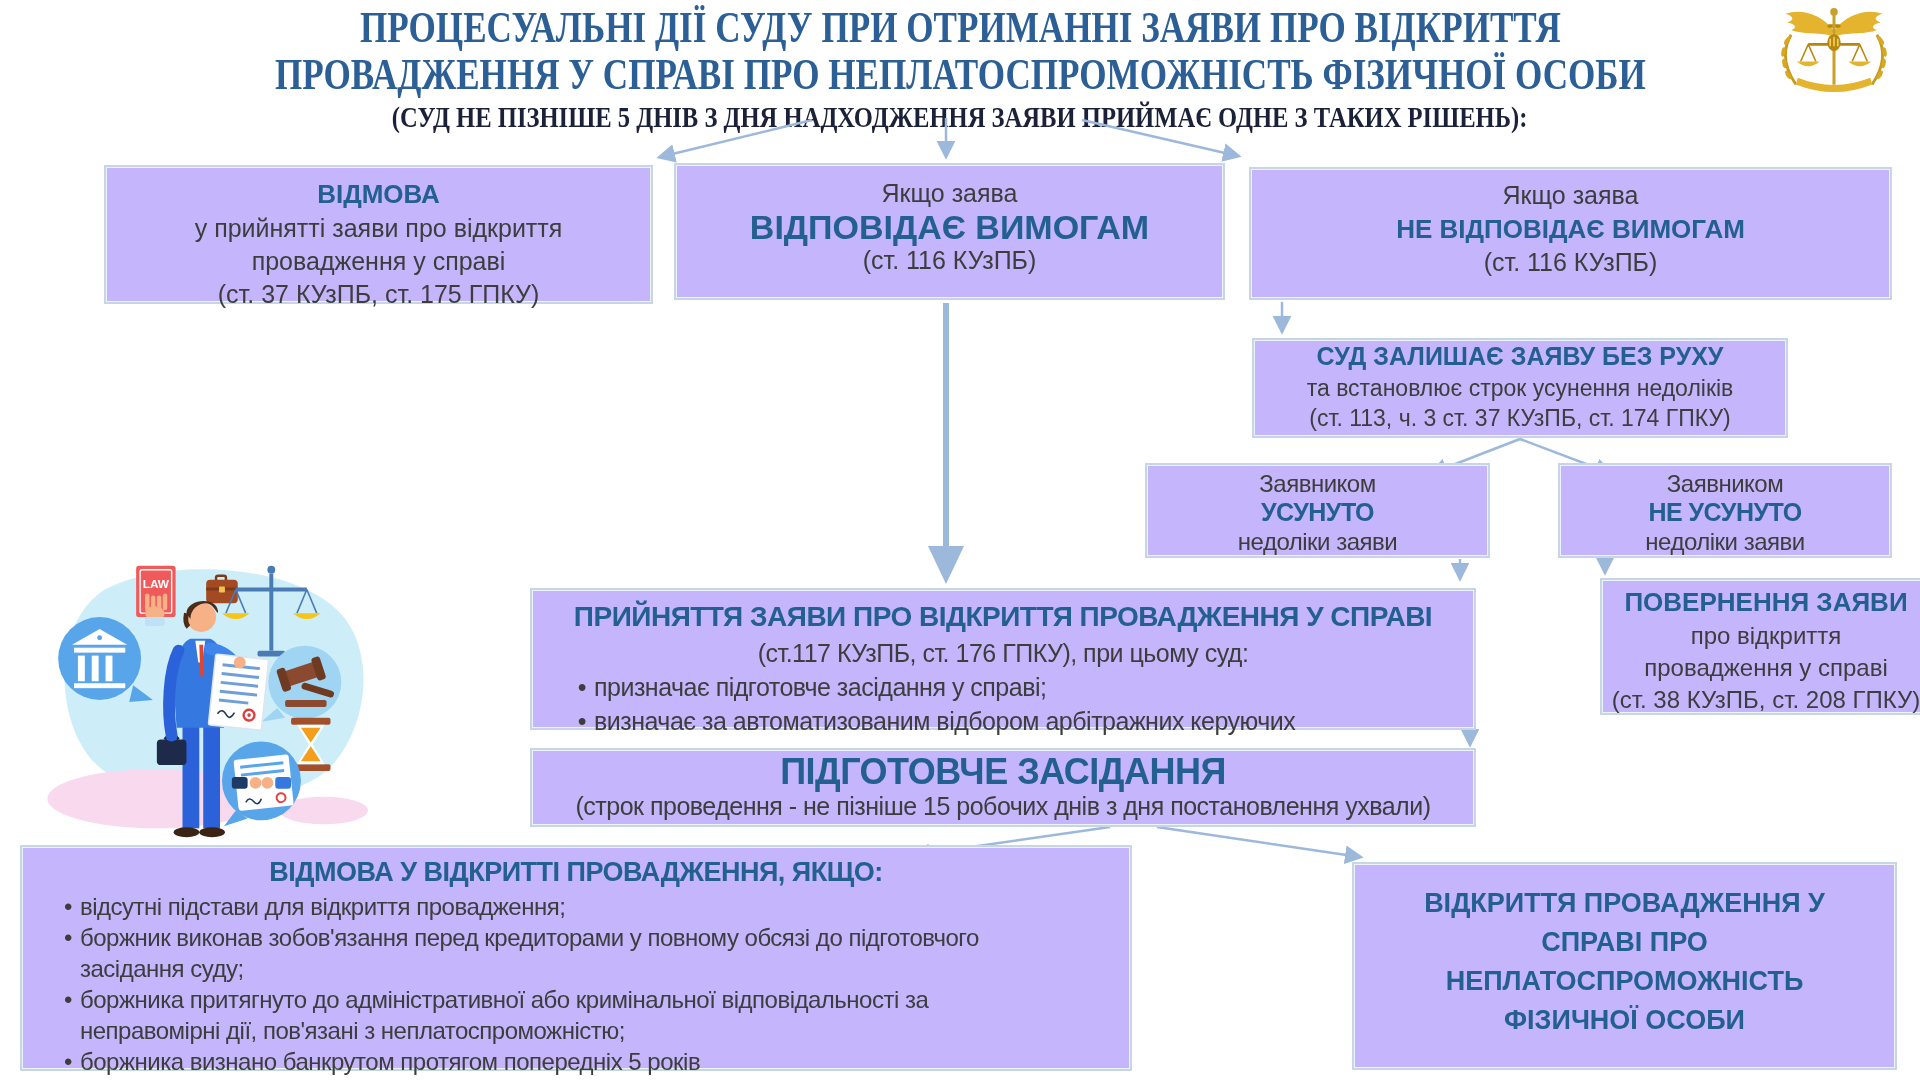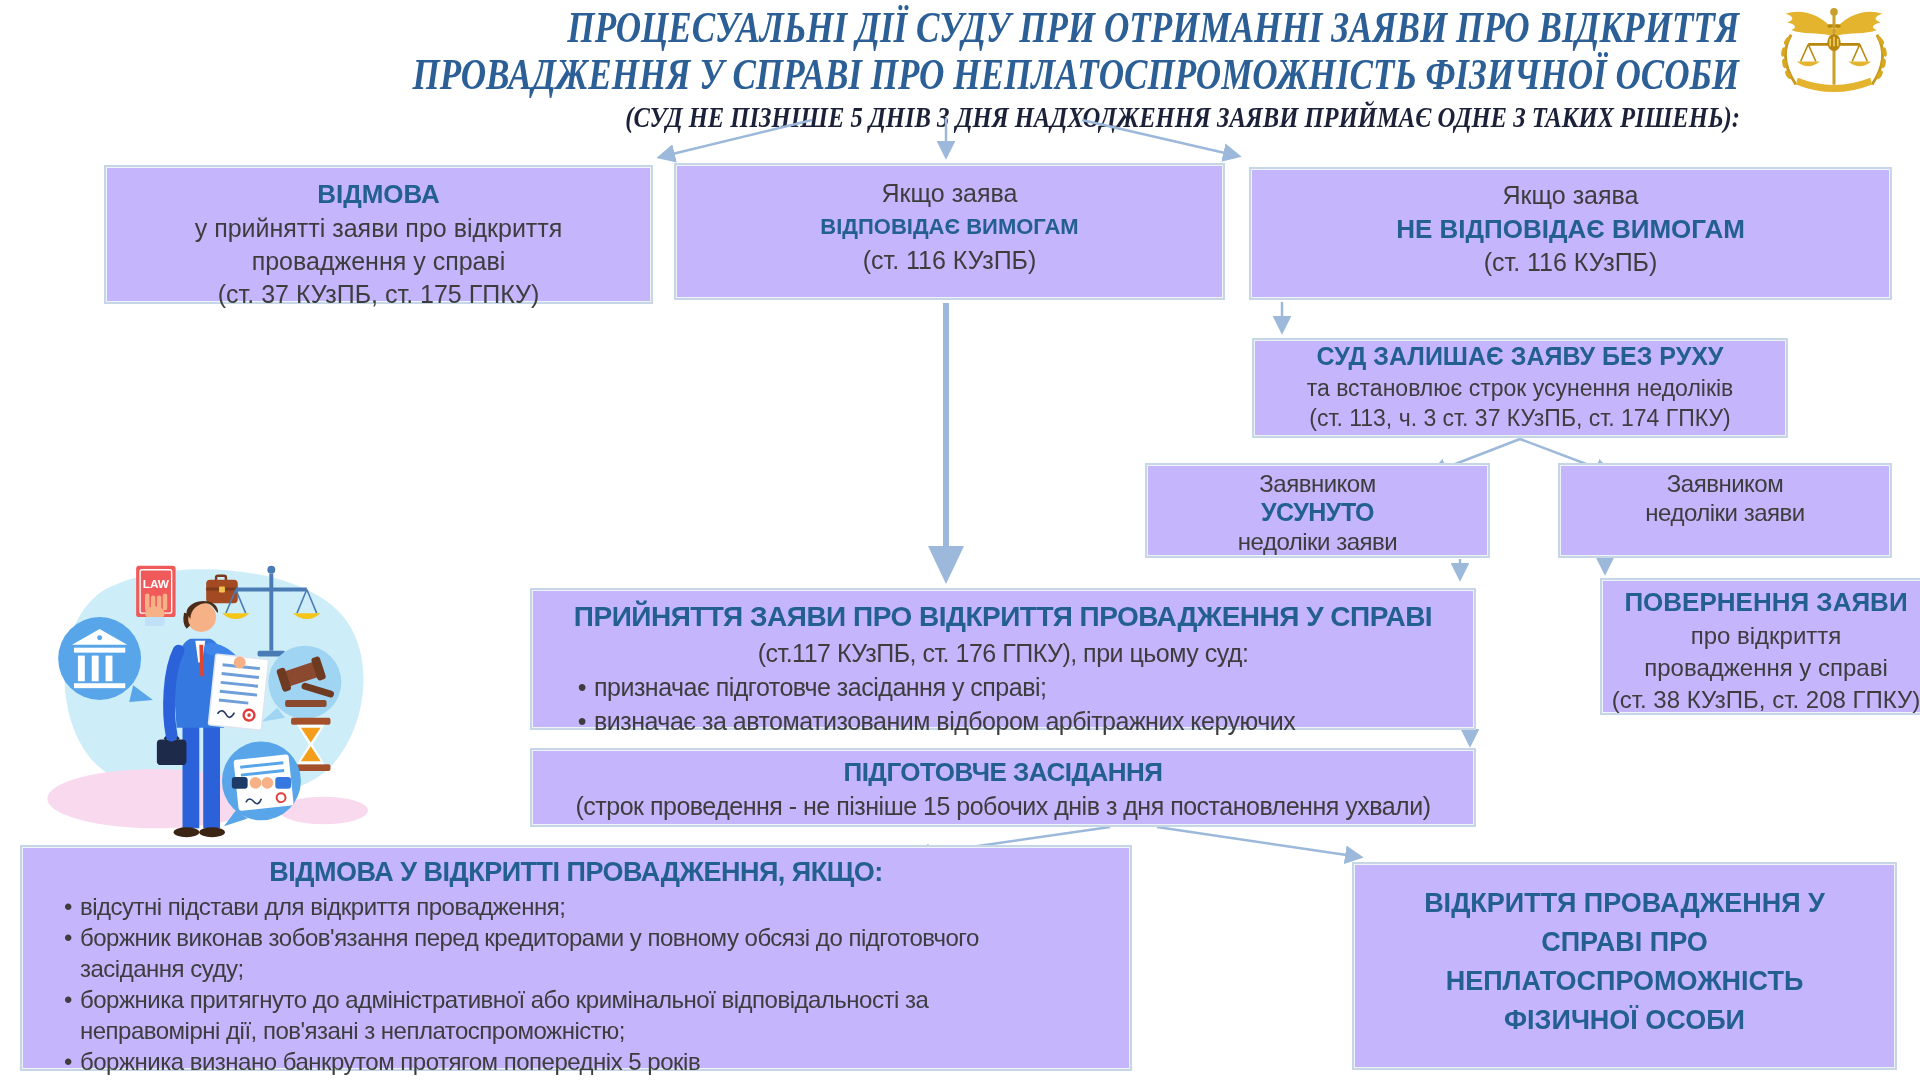--- a/index.html
+++ b/index.html
@@ -3,52 +3,52 @@
 <meta charset="utf-8">
 <style>
   :root{
     --accent:#235f91; --title-blue:#2b5f96; --subtitle-navy:#1b2138;
     --body:#3d3d3d; --border:#c6d6e6; --arrow:#9cb8da; --gold:#d9a821;
   }
   html,body{margin:0;padding:0;background:#fff;}
   #stage{position:relative;width:1920px;height:1080px;background:#fff;overflow:hidden;
          font-family:"Liberation Sans",sans-serif;color:var(--body);}
   
-  .hdr{position:absolute;left:180px;top:4px;width:1560px;text-align:right;font-style:italic;}
+  .hdr{position:absolute;left:180px;top:4px;width:1560px;text-align:center;}
   .ttl{font-family:"Liberation Serif",serif;font-weight:bold;color:var(--title-blue);
        font-size:45px;line-height:47px;width:128%;margin-left:-14%;transform:scaleX(.78);}
   .sub{font-family:"Liberation Serif",serif;font-weight:bold;color:var(--subtitle-navy);
        font-size:30px;line-height:34px;margin-top:2px;width:122%;margin-left:-11%;transform:scaleX(.82);}
   
   .box{position:absolute;background:#c4b5fd;border:2px solid var(--border);box-sizing:border-box;
        text-align:center;box-shadow:0 0 0 1px #eef3f8 inset;}
   .h{color:var(--accent);font-weight:bold;}
   .cond{letter-spacing:-0.5px;}
   .blt{display:flex;text-align:left;}
   .blt .dot{flex:0 0 24px;text-align:center;}
   
   #b-refusal{left:104px;top:165px;width:549px;height:139px;padding-top:10px;font-size:25px;line-height:33px;}
   #b-refusal .h{font-size:26px;line-height:35px;}
   #b-meets{left:674px;top:163px;width:551px;height:137px;padding-top:12px;font-size:25px;line-height:33px;}
-  #b-meets .h{font-size:22px;line-height:34px;}
+  #b-meets .h{font-size:34px;line-height:34px;}
   #b-notmeets{left:1249px;top:167px;width:643px;height:133px;padding-top:10px;font-size:25px;line-height:33px;}
   #b-notmeets .h{font-size:26px;line-height:34px;}
   #b-nomotion{left:1252px;top:338px;width:536px;height:100px;padding-top:0;font-size:23px;line-height:30px;}
   #b-nomotion .h{font-size:25px;line-height:33px;}
   #b-fixed{left:1145px;top:463px;width:345px;height:95px;padding-top:4px;font-size:24px;line-height:29px;}
   #b-fixed .h{font-size:25px;}
   #b-notfixed{left:1558px;top:463px;width:334px;height:95px;padding-top:4px;font-size:24px;line-height:29px;}
   #b-notfixed .h{font-size:25px;}
   #b-accept{left:530px;top:588px;width:946px;height:142px;padding-top:8px;font-size:25px;line-height:34px;}
   #b-accept .h{font-size:28px;line-height:38px;}
   #b-accept .blist{padding:0 20px 0 38px;}
   #b-return{left:1560px;top:578px;width:332px;height:137px;padding-top:4px;font-size:24px;line-height:32px;margin-left:40px;}
   #b-return .h{font-size:26px;line-height:36px;}
   #b-prep{left:530px;top:748px;width:946px;height:79px;padding-top:4px;font-size:25px;line-height:33px;}
-  #b-prep .h{font-size:26px;line-height:36px;}
+  #b-prep .h{font-size:36px;line-height:36px;}
   #b-refuseopen{left:20px;top:845px;width:1112px;height:226px;padding-top:6px;font-size:24px;line-height:31px;}
   #b-refuseopen .h{font-size:27px;line-height:38px;}
   #b-refuseopen .blist{padding:0 95px 0 34px;}
   #b-open{left:1352px;top:862px;width:545px;height:208px;padding-top:20px;}
   #b-open div{font-size:27px;line-height:39px;}
   
   #arrows{position:absolute;left:0;top:0;pointer-events:none;}
   .ar{stroke:var(--arrow);stroke-width:2.5;fill:none;}
   .arh{fill:var(--arrow);}
   
@@ -157,20 +157,21 @@
   </div>
 
   <div class="box cond" id="b-fixed">
     <div>Заявником</div>
     <div class="h">УСУНУТО</div>
     <div>недоліки заяви</div>
   </div>
 
   <div class="box cond" id="b-notfixed">
     <div>Заявником</div>
+    <div class="h">НЕ УСУНУТО</div>
     <div>недоліки заяви</div>
   </div>
 
   <div class="box cond" id="b-accept">
     <div class="h">ПРИЙНЯТТЯ ЗАЯВИ ПРО ВІДКРИТТЯ ПРОВАДЖЕННЯ У СПРАВІ</div>
     <div>(ст.117 КУзПБ, ст. 176 ГПКУ), при цьому суд:</div>
     <div class="blist">
       <div class="blt">
         <span class="dot">•</span>
         <span>призначає підготовче засідання у справі;</span>

